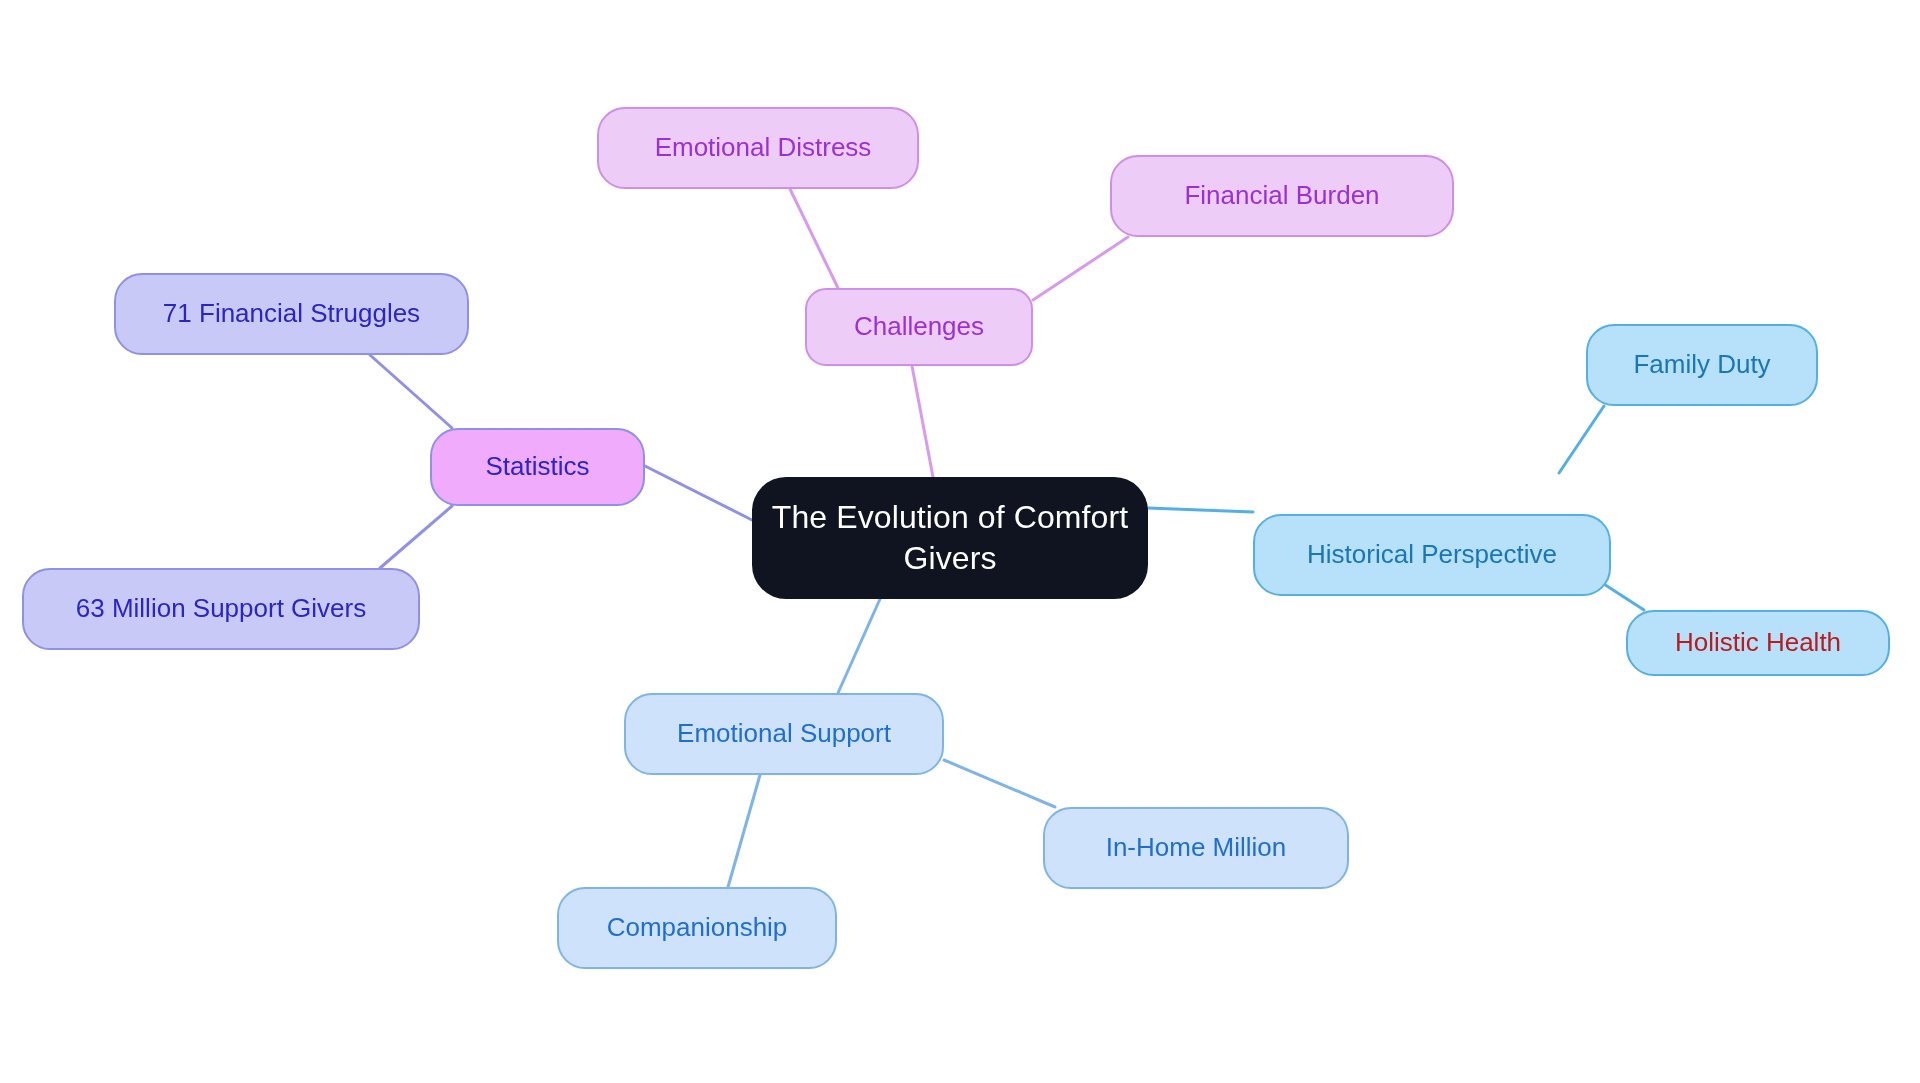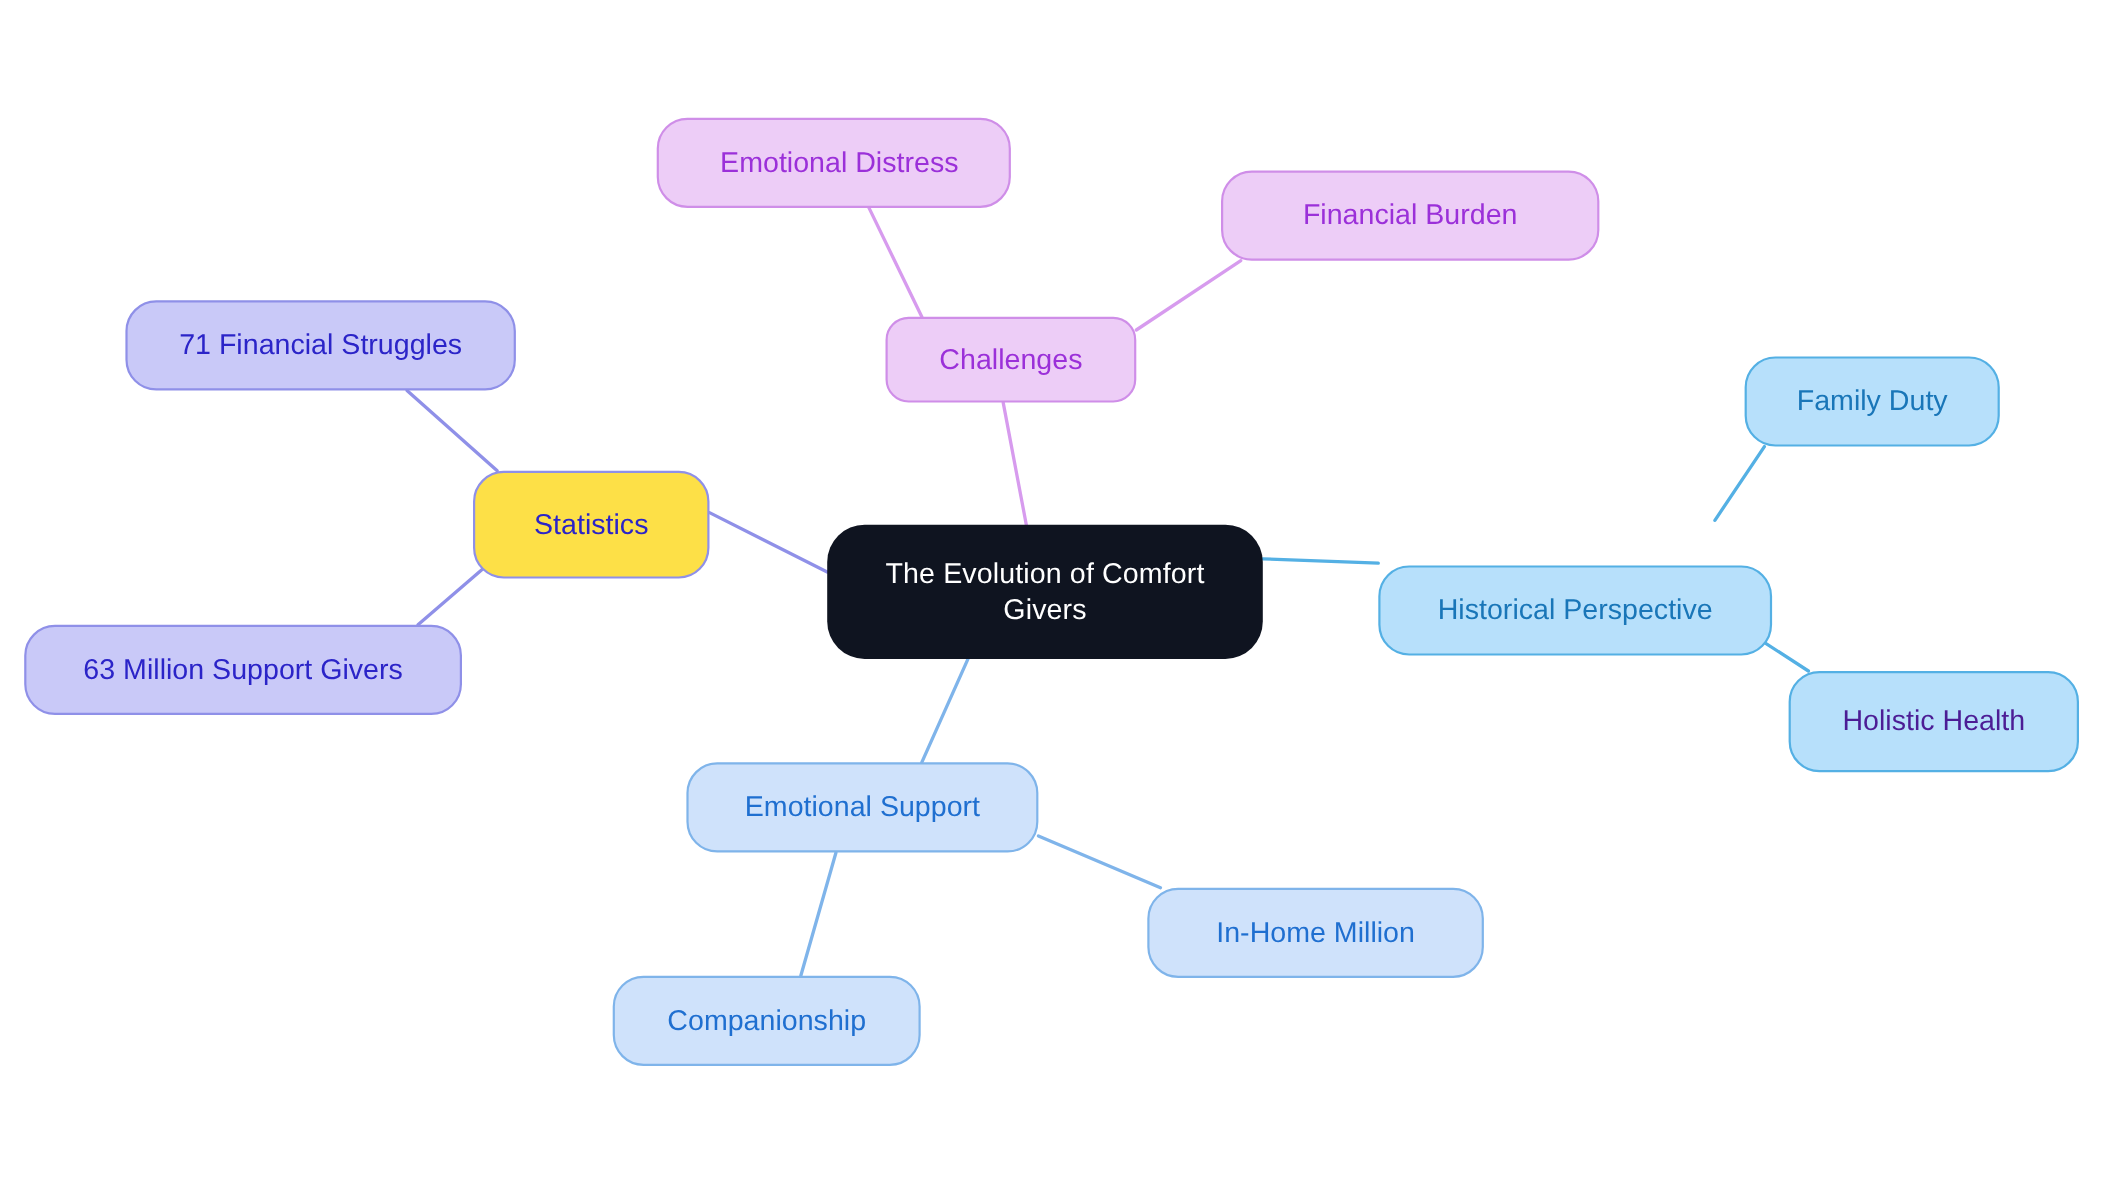--- a/index.html
+++ b/index.html
@@ -37,21 +37,21 @@
     border-radius: 28px;
     border-style: solid;
     border-width: 2px;
     line-height: 1.28;
     white-space: pre-line;
     padding: 0 18px;
   }
   .node.root {
     border-radius: 34px;
     border-width: 0;
-    font-size: 26px;
+    font-size: 32px;
     letter-spacing: 0.1px;
   }
   .node.branch {
     font-size: 26px;
   }
   .node.leaf {
     font-size: 26px;
   }
 </style>
 </head>
@@ -68,26 +68,26 @@
       <line x1="1148" y1="508" x2="1253" y2="512" stroke="#54b0e4" stroke-width="3" stroke-linecap="round"></line>
       <line x1="1559" y1="473" x2="1604" y2="406" stroke="#54b0e4" stroke-width="3" stroke-linecap="round"></line>
       <line x1="1559" y1="555" x2="1644" y2="610" stroke="#54b0e4" stroke-width="3" stroke-linecap="round"></line>
       <line x1="880" y1="599" x2="838" y2="693" stroke="#7fb4ea" stroke-width="3" stroke-linecap="round"></line>
       <line x1="944" y1="760" x2="1055" y2="807" stroke="#7fb4ea" stroke-width="3" stroke-linecap="round"></line>
       <line x1="760" y1="775" x2="728" y2="887" stroke="#7fb4ea" stroke-width="3" stroke-linecap="round"></line>
     </svg>
   <div id="nodes">
       <div class="node root" style="left: 752px; top: 477px; width: 396px; height: 122px; background: rgb(15, 20, 32); color: rgb(255, 255, 255); border-color: rgb(15, 20, 32);"><span>The Evolution of Comfort
 Givers</span></div>
-      <div class="node branch" style="left: 430px; top: 428px; width: 215px; height: 98px; background: #fde047; color: rgb(43, 36, 200); border-color: rgb(143, 144, 232);"><span>Statistics</span></div>
+      <div class="node branch" style="left: 430px; top: 428px; width: 215px; height: 78px; background: #f0abfc; color: rgb(43, 36, 200); border-color: rgb(143, 144, 232);"><span>Statistics</span></div>
       <div class="node leaf" style="left: 114px; top: 273px; width: 355px; height: 82px; background: rgb(201, 201, 248); color: rgb(43, 36, 200); border-color: rgb(143, 144, 232);"><span>71 Financial Struggles</span></div>
       <div class="node leaf" style="left: 22px; top: 568px; width: 398px; height: 82px; background: rgb(201, 201, 248); color: rgb(43, 36, 200); border-color: rgb(143, 144, 232);"><span>63 Million Support Givers</span></div>
       <div class="node branch" style="left: 805px; top: 288px; width: 228px; height: 78px; background: rgb(237, 205, 247); color: rgb(155, 48, 217); border-color: rgb(207, 142, 232); border-radius: 21px;"><span>Challenges</span></div>
       <div class="node leaf" style="left: 597px; top: 107px; width: 322px; height: 82px; background: rgb(237, 205, 247); color: rgb(155, 48, 217); border-color: rgb(207, 142, 232); padding-left: 28px;"><span>Emotional Distress</span></div>
       <div class="node leaf" style="left: 1110px; top: 155px; width: 344px; height: 82px; background: rgb(237, 205, 247); color: rgb(155, 48, 217); border-color: rgb(207, 142, 232);"><span>Financial Burden</span></div>
       <div class="node branch" style="left: 1253px; top: 473px; width: 358px; height: 82px; background: rgb(183, 224, 251); color: rgb(25, 118, 184); border-color: rgb(84, 176, 228); margin-top: 41px;"><span>Historical Perspective</span></div>
       <div class="node leaf" style="left: 1586px; top: 324px; width: 232px; height: 82px; background: rgb(183, 224, 251); color: rgb(25, 118, 184); border-color: rgb(84, 176, 228);"><span>Family Duty</span></div>
-      <div class="node leaf" style="left: 1626px; top: 610px; width: 264px; height: 92px; background: rgb(183, 224, 251); color: #4c1d95; border-color: rgb(84, 176, 228);"><span>Holistic Health</span></div>
+      <div class="node leaf" style="left: 1626px; top: 610px; width: 264px; height: 66px; background: rgb(183, 224, 251); color: #b91c1c; border-color: rgb(84, 176, 228);"><span>Holistic Health</span></div>
       <div class="node branch" style="left: 624px; top: 693px; width: 320px; height: 82px; background: rgb(207, 226, 251); color: rgb(31, 111, 208); border-color: rgb(127, 180, 234);"><span>Emotional Support</span></div>
       <div class="node leaf" style="left: 1043px; top: 807px; width: 306px; height: 82px; background: rgb(207, 226, 251); color: rgb(31, 111, 208); border-color: rgb(127, 180, 234);"><span>In-Home Million</span></div>
       <div class="node leaf" style="left: 557px; top: 887px; width: 280px; height: 82px; background: rgb(207, 226, 251); color: rgb(31, 111, 208); border-color: rgb(127, 180, 234);"><span>Companionship</span></div>
     </div>
 </div>
 
 </body></html>

